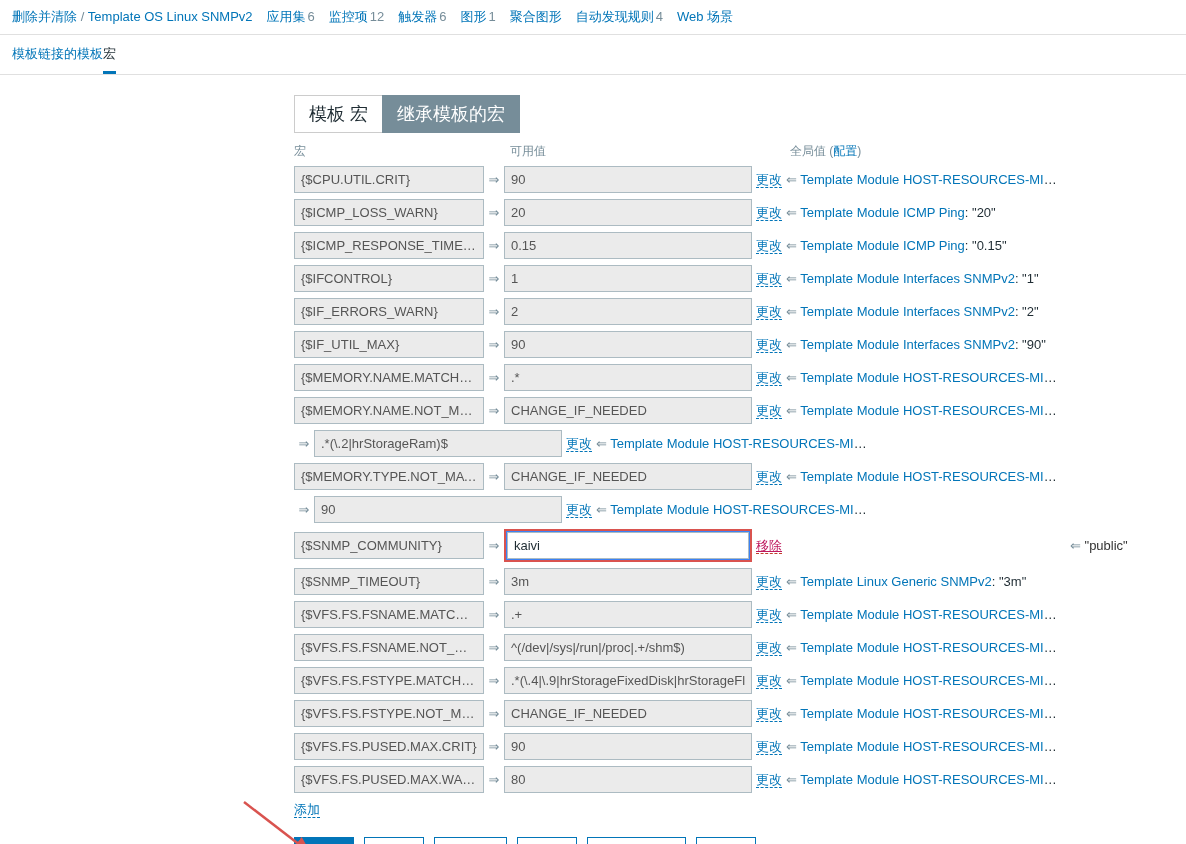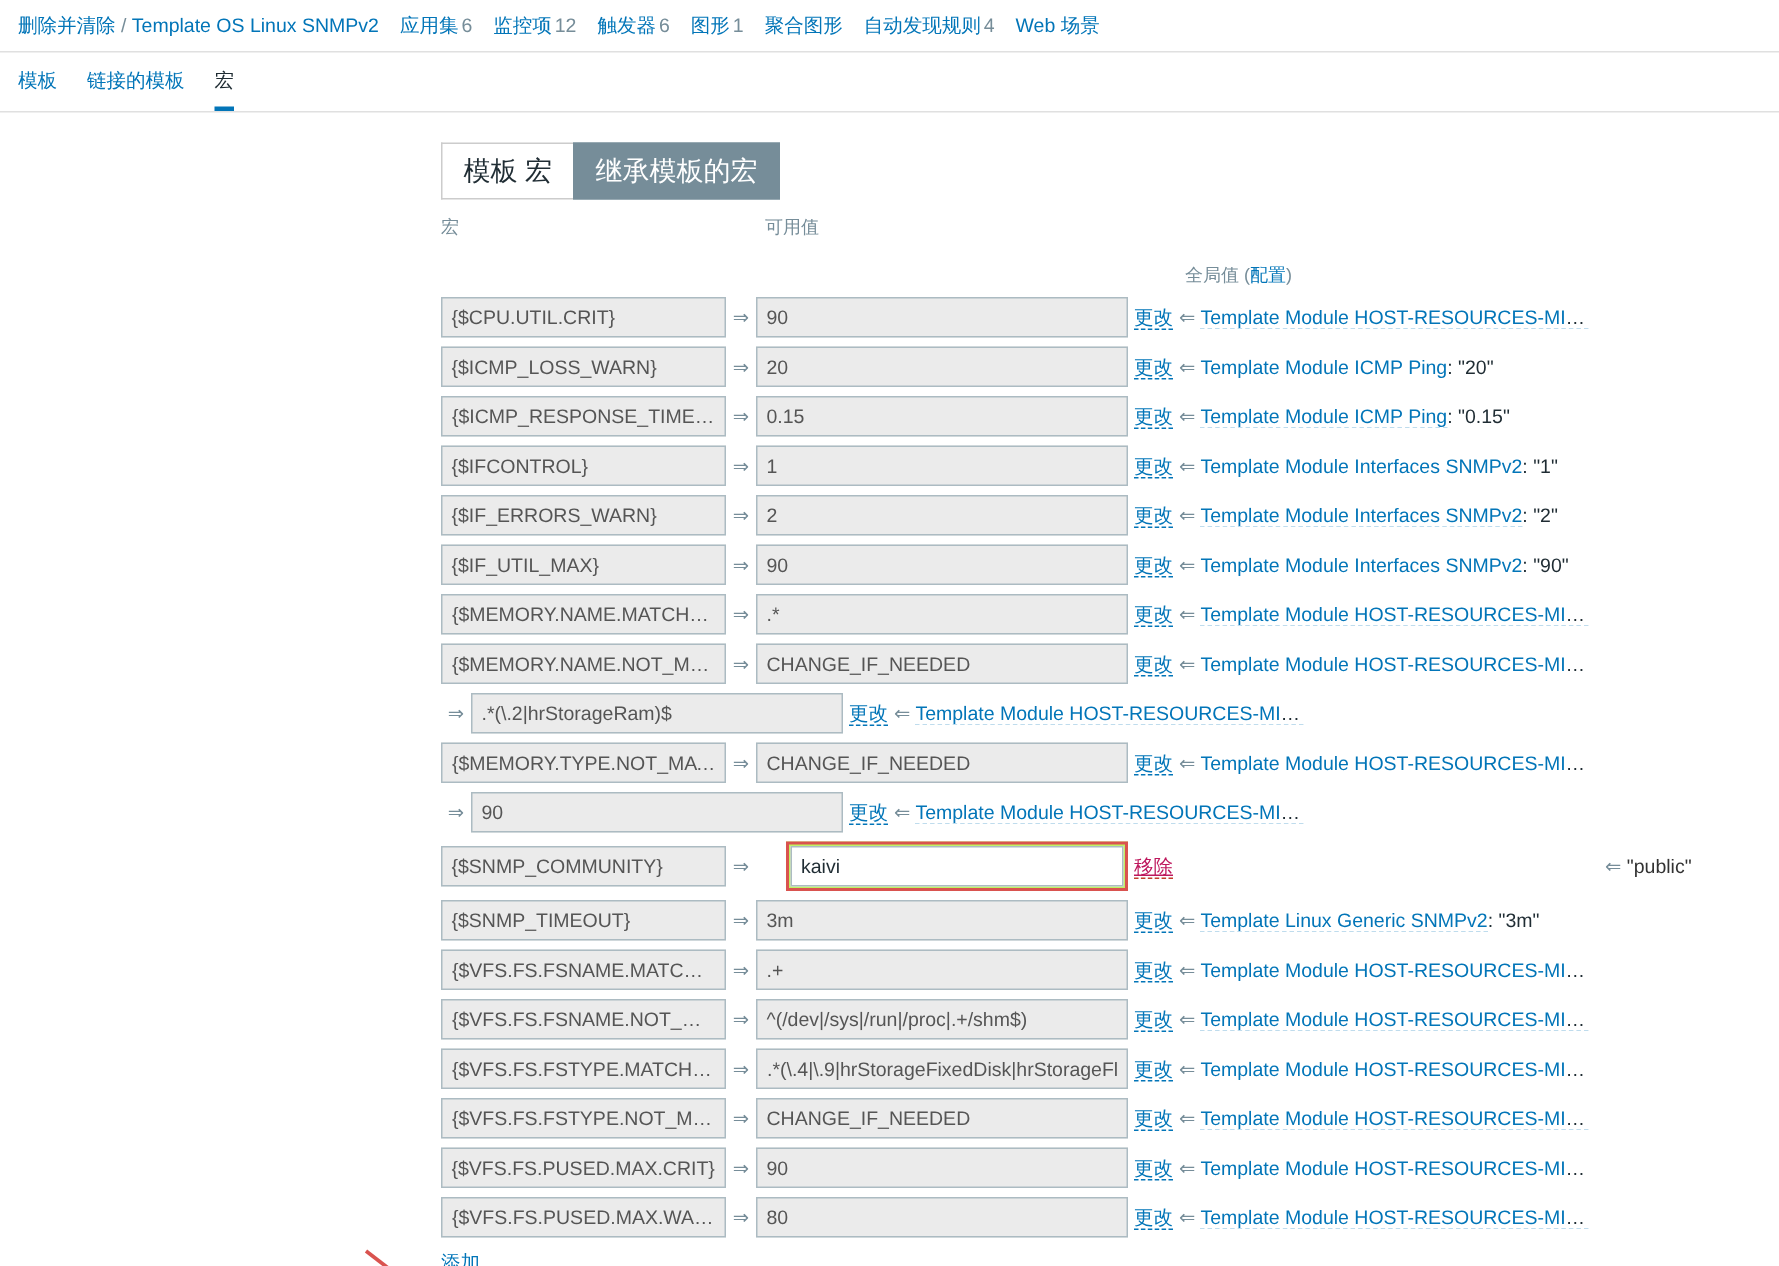--- a/index.html
+++ b/index.html
@@ -1,41 +1,41 @@
 <!DOCTYPE html>
 <html><head>
 <meta charset="utf-8">
 <style>
 * { box-sizing: border-box; margin: 0; padding: 0; }
 body { font-family: Arial, "Microsoft YaHei", sans-serif; font-size: 13px; color: #1f2c33; background: #fff; width: 1186px; }
 a { color: #0275b8; text-decoration: none; cursor: pointer; }
 .top-nav { padding: 8px 12px; border-bottom: 1px solid #e0e0e0; display: flex; gap: 14px; align-items: center; flex-wrap: wrap; }
 .top-nav .count { color: #768d99; padding-left: 2px; }
 .breadcrumb-sep { color: #768d99; }
-.sub-nav { padding: 10px 24px 0 12px; display: flex; gap: 20px; border-bottom: 1px solid #e0e0e0; }
+.sub-nav { padding: 10px 24px 0 12px; display: flex; border-bottom: 1px solid #e0e0e0; }
 .sub-nav a { padding-bottom: 8px; display: inline-block; color: #0275b8; }
 .sub-nav a.active { color: #1f2c33; border-bottom: 3px solid #0275b8; font-weight: normal; }
 .content { padding: 20px 12px 20px 12px; }
 .tab-row { margin-left: 282px; margin-bottom: 10px; }
 .tab-btn { display: inline-block; padding: 6px 14px; border: 1px solid #ccc; background: #fff; cursor: pointer; font-size: 18px; }
 .tab-btn.active { background: #768d99; color: #fff; border-color: #768d99; }
 .tab-btn:first-child { border-right: none; }
 .header-row { display: flex; margin-left: 282px; color: #768d99; font-size: 12px; margin-bottom: 6px; }
 .header-row .h-macro { width: 216px; }
 .header-row .h-val { width: 280px; }
 .header-row .h-tmpl { width: 290px; text-align: left; }
-.header-row .h-glob { flex: 1; margin-top: 32px; }
+.header-row .h-glob { flex: 1; }
 .macro-row { display: flex; margin-left: 282px; margin-bottom: 6px; align-items: center; }
 .macro-name { width: 190px; }
 .macro-name input { width: 100%; padding: 5px 6px; border: 1px solid #acbbc2; background: #ebebeb; color: #555; font-size: 13px; overflow: hidden; text-overflow: ellipsis; }
 .arrow { width: 20px; text-align: center; color: #768d99; }
 .macro-val { width: 248px; }
 .macro-val input { width: 100%; padding: 5px 6px; border: 1px solid #acbbc2; background: #ebebeb; color: #555; font-size: 13px; }
 .macro-val.editable input { background: #fff; color: #1f2c33; }
-.highlight-box { border: 2px solid #d9534f; padding: 1px; background: #bef264; margin-left: 20px; }
+.highlight-box { border: 2px solid #d9534f; padding: 1px; background: #3b82f6; }
 .action-col { width: 30px; padding-left: 4px; }
 .action-col a.remove { color: #be185d; border-bottom: 1px dashed #c23d2c; text-decoration: underline; }
 .action-col a.change { color: #0275b8; border-bottom: 1px dashed #0275b8; }
 .tmpl-col { width: 278px; padding-left: 4px; white-space: nowrap; overflow: hidden; text-overflow: ellipsis; }
 .glob-col { padding-left: 10px; white-space: nowrap; color: #333; }
 .dash-link { color: #0275b8; border-bottom: 1px dashed #0275b8; }
 .quoted { color: #1f2c33; }
 .add-link { margin-left: 282px; margin-top: 8px; }
 .add-link a { border-bottom: 1px dashed #0275b8; }
 .btn-row { margin-left: 282px; margin-top: 18px; display: flex; gap: 10px; position: relative; }

